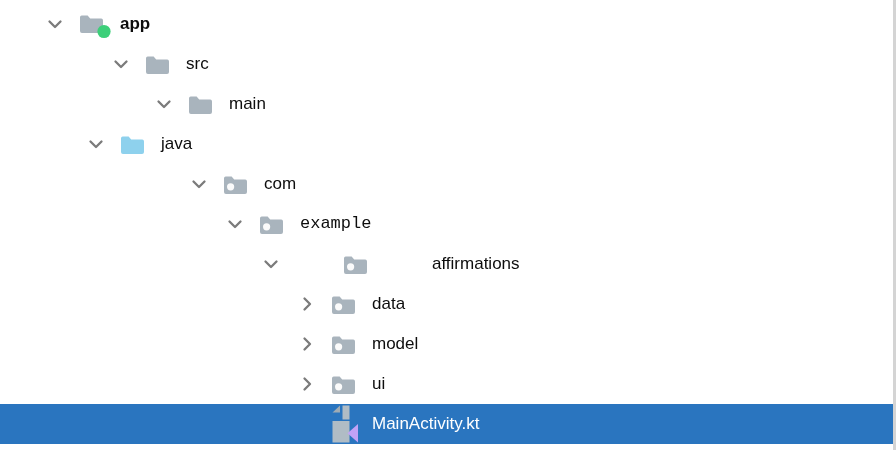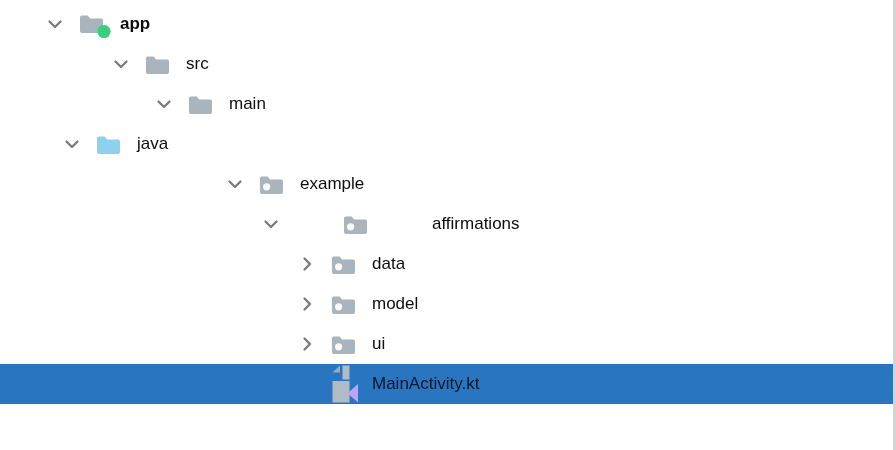--- a/index.html
+++ b/index.html
@@ -52,21 +52,21 @@
   .row .label {
     font-size: 17px;
     color: #0d0d0d;
     line-height: 40px;
   }
   .row.bold .label { font-weight: 700; }
 
   .row.selected {
     background: var(--selection-blue, #2a75bf);
   }
-  .row.selected .label { color: #0f172a; }
+  .row.selected .label { color: #ffffff; }
 </style>
 </head>
 <body>
 
 <div class="panel">
   <div class="tree" id="tree">
   <div class="row bold" style="padding-left: 47px;">
     <span class="chev">
           <svg width="16" height="16" viewBox="0 0 16 16" fill="none">
             <polyline points="2.5,5.5 8,11 13.5,5.5" stroke="#7b7b7b" stroke-width="2.3" stroke-linecap="round" stroke-linejoin="round" fill="none"></polyline>
@@ -102,36 +102,50 @@
           </svg>
         </span>
     <span class="icon">
           <svg width="23" height="19" viewBox="0 0 23 19">
             <path d="M0,17 V3.2 Q0,1.5 1.7,1.5 h5.9 l2.6,3.1 h11 Q23,4.6 23,6.4 V17 q0,2 -2,2 H2 q-2,0 -2,-2 Z" fill="#a9b4bd"></path>
           </svg>
         </span>
     <span class="label">main</span>
   </div>
 
-  <div class="row" style="padding-left: 64px;">
+  <div class="row" style="padding-left: 88px;">
     <span class="chev">
           <svg width="16" height="16" viewBox="0 0 16 16" fill="none">
             <polyline points="2.5,5.5 8,11 13.5,5.5" stroke="#7b7b7b" stroke-width="2.3" stroke-linecap="round" stroke-linejoin="round" fill="none"></polyline>
           </svg>
         </span>
     <span class="icon">
           <svg width="23" height="19" viewBox="0 0 23 19">
             <path d="M0,17 V3.2 Q0,1.5 1.7,1.5 h5.9 l2.6,3.1 h11 Q23,4.6 23,6.4 V17 q0,2 -2,2 H2 q-2,0 -2,-2 Z" fill="#8ed1ed"></path>
           </svg>
         </span>
     <span class="label">java</span>
   </div>
 
-
-  <div class="row" style="padding-left: 227px;">
+  <div class="row" style="padding-left: 191px;">
+    <span class="chev">
+          <svg width="16" height="16" viewBox="0 0 16 16" fill="none">
+            <polyline points="2.5,5.5 8,11 13.5,5.5" stroke="#7b7b7b" stroke-width="2.3" stroke-linecap="round" stroke-linejoin="round" fill="none"></polyline>
+          </svg>
+        </span>
+    <span class="icon">
+          <svg width="23" height="19" viewBox="0 0 23 19">
+            <path d="M0,17 V3.2 Q0,1.5 1.7,1.5 h5.9 l2.6,3.1 h11 Q23,4.6 23,6.4 V17 q0,2 -2,2 H2 q-2,0 -2,-2 Z" fill="#a9b4bd"></path>
+            <circle cx="6.6" cy="11.8" r="3.6" fill="#fbfbfb"></circle>
+          </svg>
+        </span>
+    <span class="label">com</span>
+  </div>
+
+  <div class="row" style="padding-left: 227px; font-family: Liberation Mono, monospace;">
     <span class="chev">
           <svg width="16" height="16" viewBox="0 0 16 16" fill="none">
             <polyline points="2.5,5.5 8,11 13.5,5.5" stroke="#7b7b7b" stroke-width="2.3" stroke-linecap="round" stroke-linejoin="round" fill="none"></polyline>
           </svg>
         </span>
     <span class="icon">
           <svg width="23" height="19" viewBox="0 0 23 19">
             <path d="M0,17 V3.2 Q0,1.5 1.7,1.5 h5.9 l2.6,3.1 h11 Q23,4.6 23,6.4 V17 q0,2 -2,2 H2 q-2,0 -2,-2 Z" fill="#a9b4bd"></path>
             <circle cx="6.6" cy="11.8" r="3.6" fill="#fbfbfb"></circle>
           </svg>

